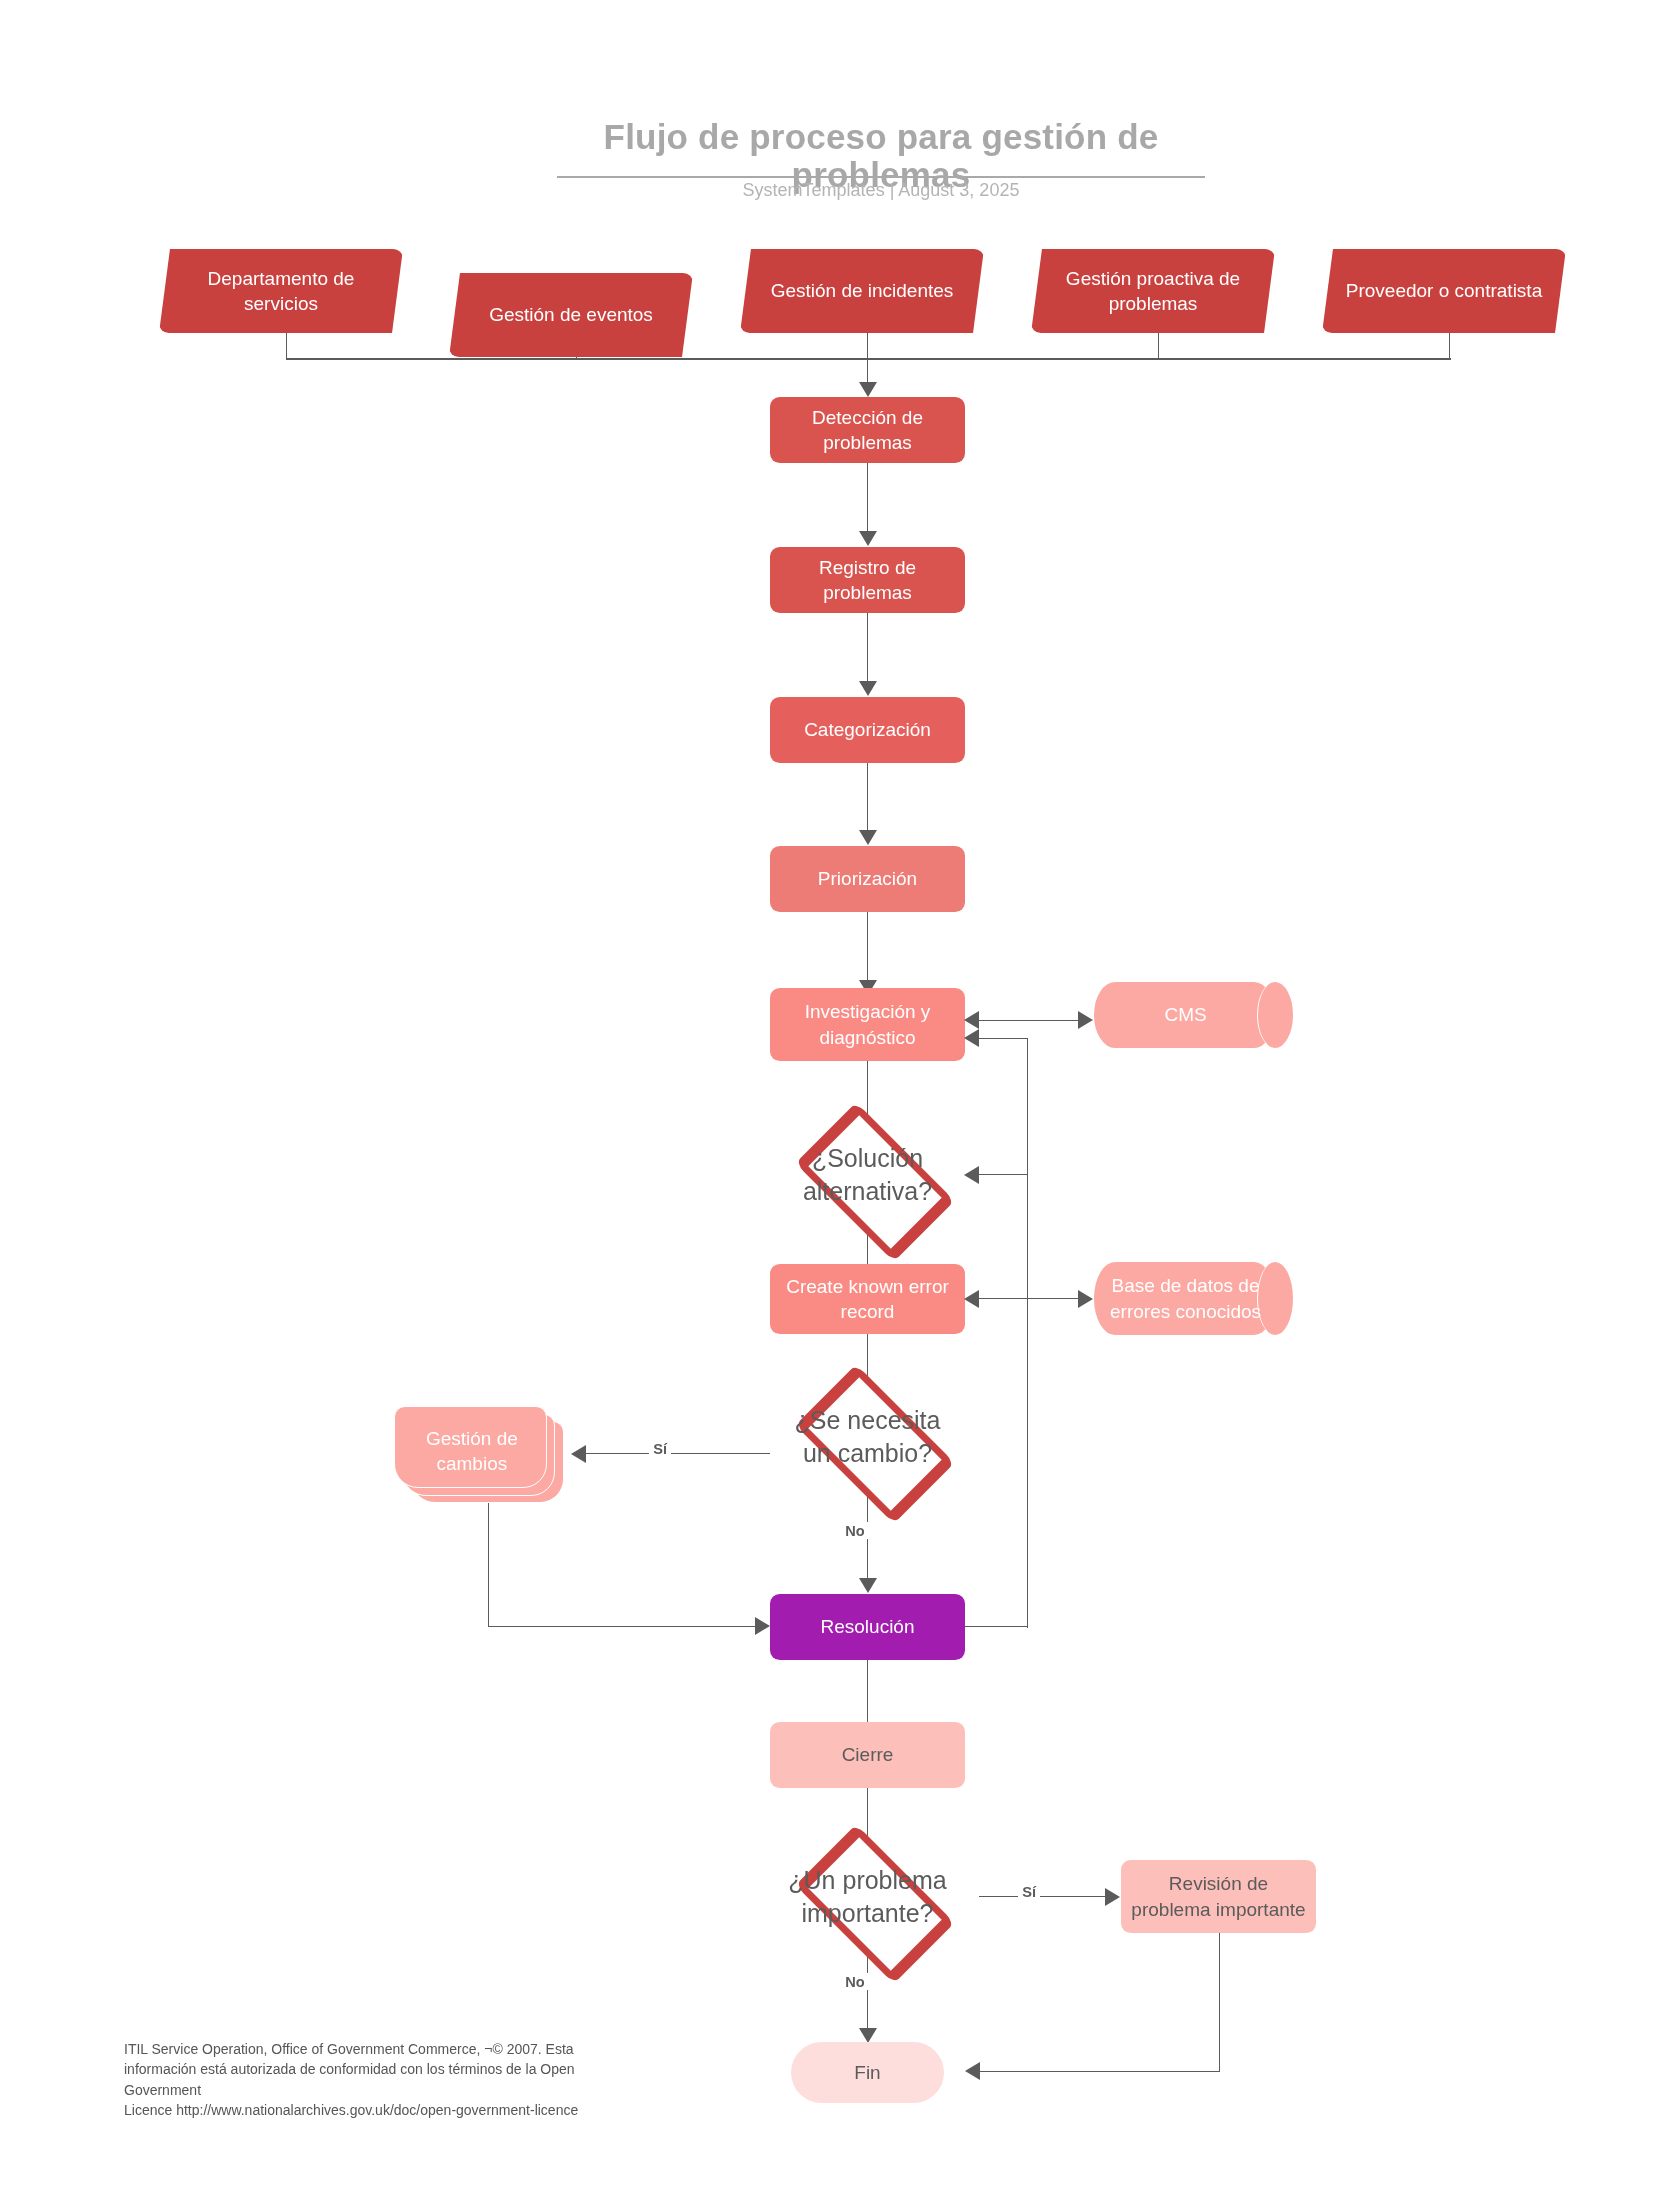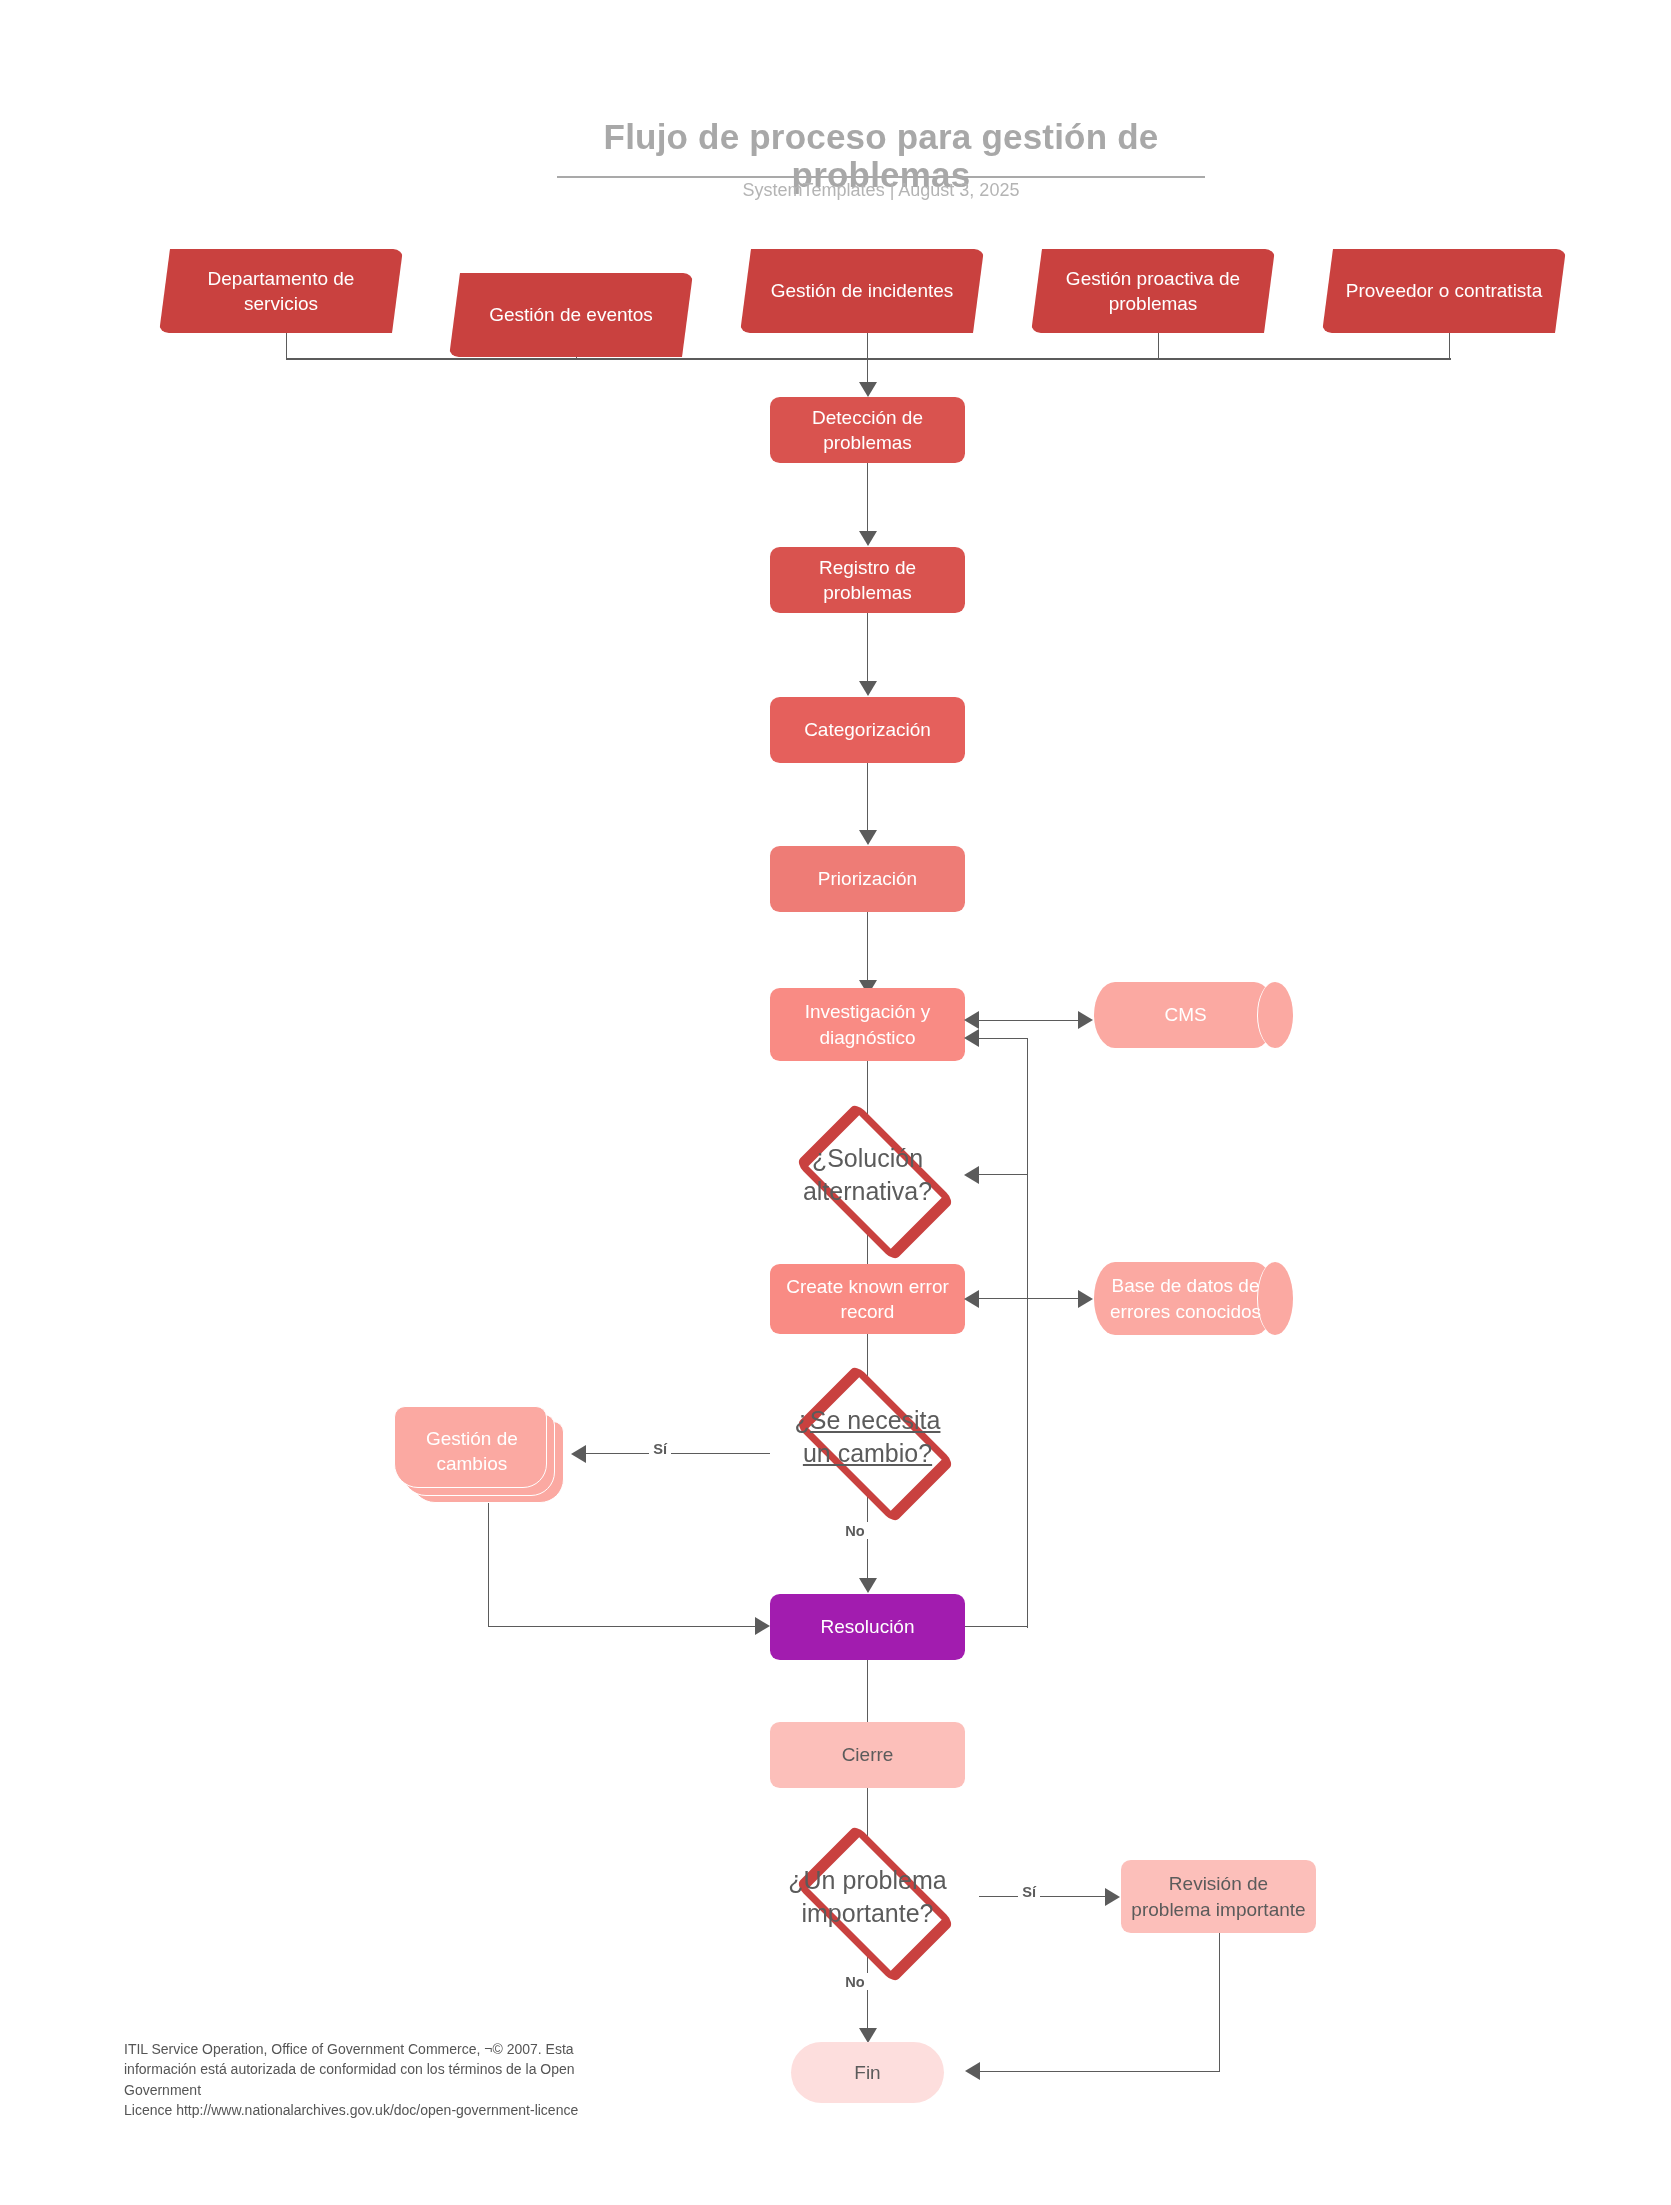--- a/index.html
+++ b/index.html
@@ -194,21 +194,21 @@
     <div class="ccap"></div>
     <div class="lbl">Base de datos de errores conocidos</div>
   </div>
   <div class="ln lnh" style="left:978px;top:1298px;width:111px;"></div>
   <div class="arw arw-l" style="left:964px;top:1290px;"></div>
   <div class="arw arw-r" style="left:1078px;top:1290px;"></div>
 
   <div class="ln lnv" style="left:867px;top:1334px;height:80px;"></div>
   <div class="arw arw-d" style="left:859px;top:1404px;"></div>
 
-  <div class="node dia" style="left:770px;top:1393px;width:195px;height:87px;text-decoration:underline;">
+  <div class="node dia" style="left:770px;top:1393px;width:195px;height:87px;">
     <div class="dshape"></div>
     <div class="lbl">¿Se necesita un cambio?</div>
   </div>
 
   <div class="ln lnh" style="left:585px;top:1453px;width:185px;"></div>
   <div class="arw arw-l" style="left:571px;top:1445px;"></div>
   <div class="elbl" style="left:649px;top:1440px;">Sí</div>
 
   <div class="node multi" style="left:394px;top:1406px;width:171px;height:98px;">
     <div class="sheet" style="left:17.4px;top:15.3px;width:153px;height:82px;"></div>

